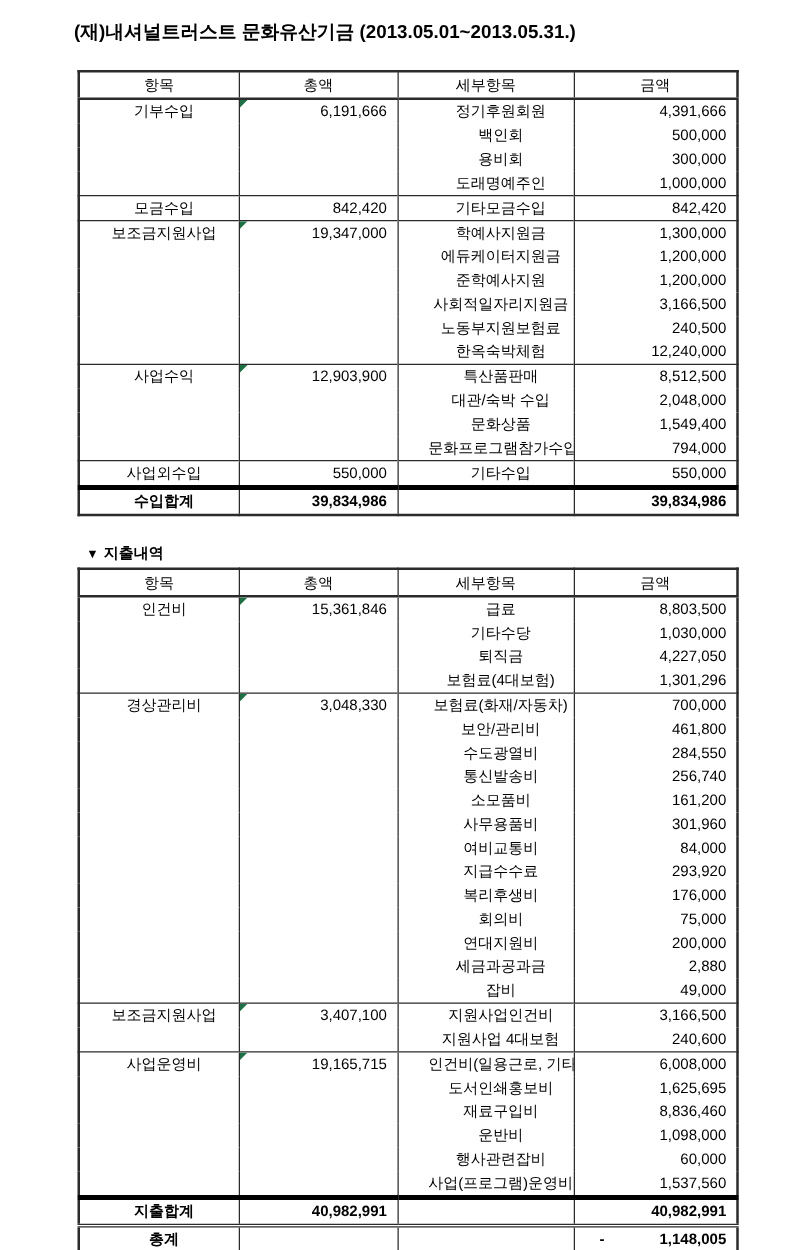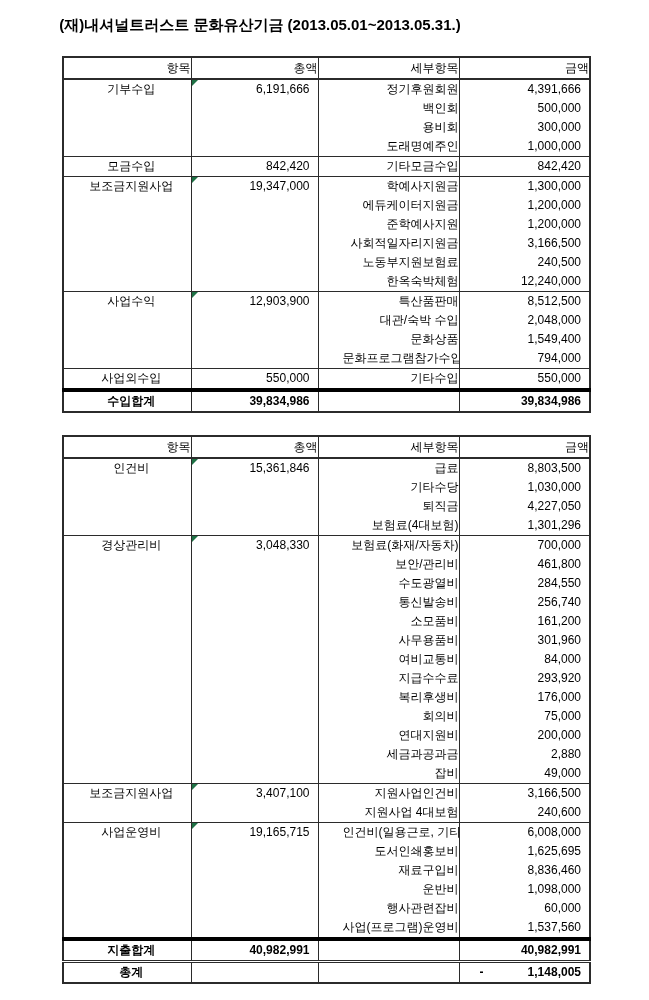--- a/index.html
+++ b/index.html
@@ -14,32 +14,32 @@
   .section.income{margin-top:21px;}
   .section.expense{margin-top:22px;}
   .sec-label{font-size:12px;font-weight:bold;margin:0 0 4px 7px;height:15px;line-height:15px;}
   .sec-label .glyph{font-size:10px;margin-right:4px;}
   table{border-collapse:collapse;table-layout:fixed;width:527px;font-size:12px;border:2px solid #2b2b2b;}
   col.c-item{width:128px;}
   col.c-total{width:127px;}
   col.c-name{width:141px;}
   col.c-amount{width:131px;}
   th{
-    height:20px;line-height:20px;font-weight:normal;text-align:right;
+    height:20px;line-height:20px;font-weight:normal;text-align:center;
     border:1px solid #2b2b2b;border-bottom:2px solid #2b2b2b;padding:0;
     white-space:nowrap;overflow:hidden;
   }
   td{
     height:19px;line-height:19px;padding:0;white-space:nowrap;overflow:hidden;
     border-left:1px solid #2b2b2b;border-right:1px solid #2b2b2b;
   }
   tr.group-start > td{border-top:1px solid #2b2b2b;}
   .cell-item{text-align:center;padding-left:8px;vertical-align:top;}
   .cell-total{text-align:right;padding-right:8px;vertical-align:top;position:relative;}
-  .cell-name{text-align:right;padding-left:24px;}
+  .cell-name{text-align:center;padding-left:24px;}
   .cell-amount{text-align:right;padding-right:8px;padding-left:16px;}
   tr.total-row > td{font-weight:bold;border-top:4px solid #000000;}
   tr.grand-row > td{font-weight:bold;border-top:3px double #2b2b2b;}
   .err-tri{
     position:absolute;top:0;left:0;width:0;height:0;
     border-top:6px solid #1e7145;border-right:6px solid transparent;
   }
   .minus{float:left;padding-left:4px;font-weight:bold;}
 </style>
 </head>
@@ -142,20 +142,21 @@
             <tr class="total-row">
               <td class="cell-item">수입합계</td>
               <td class="cell-total">39,834,986</td>
               <td class="cell-name"></td>
               <td class="cell-amount">39,834,986</td>
             </tr>
           </tbody>
         </table>
       </div>
       <div class="section expense">
+        <div class="sec-label"><span class="glyph">▼</span><span>지출내역</span></div>
         <table>
           <colgroup>
             <col class="c-item">
             <col class="c-total">
             <col class="c-name">
             <col class="c-amount">
           </colgroup>
           <thead>
             <tr>
               <th>항목</th>

